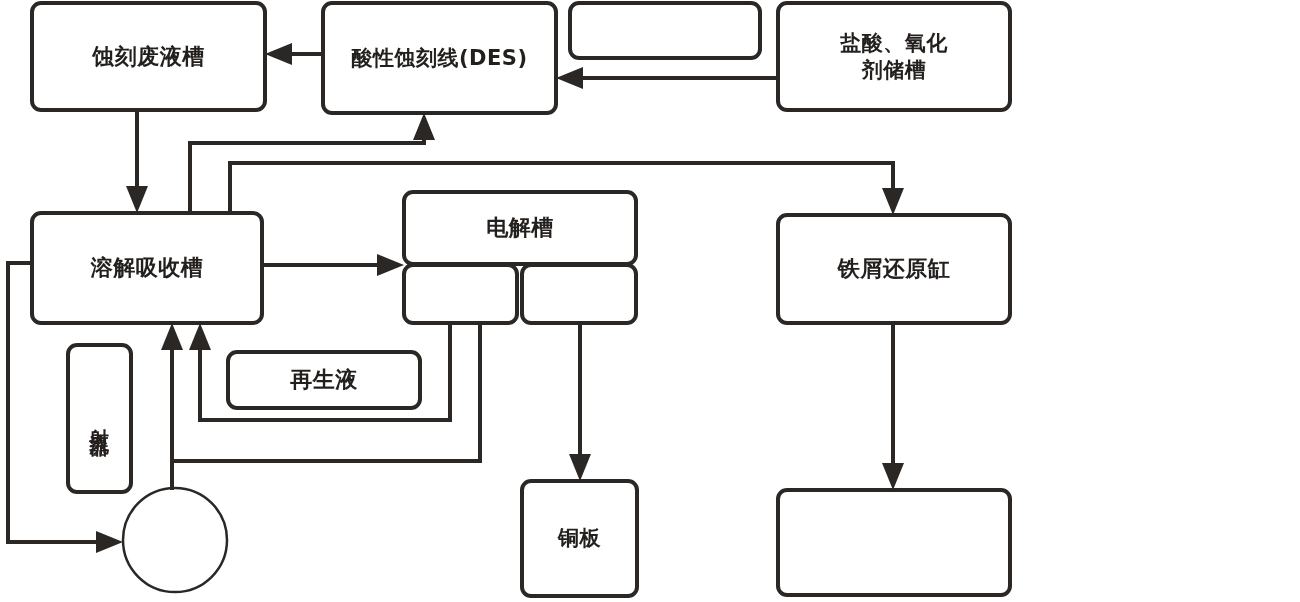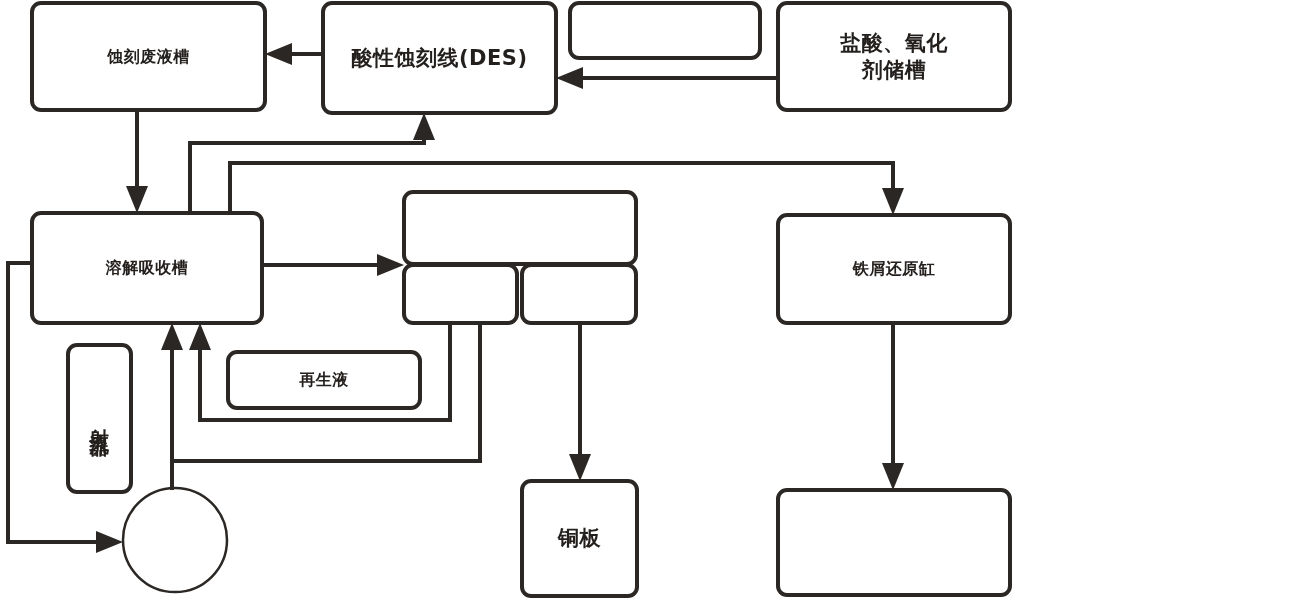--- a/index.html
+++ b/index.html
@@ -56,21 +56,21 @@
     justify-content: center;
     text-align: center;
     font-family: "DejaVu Sans", "Liberation Sans", sans-serif;
     font-weight: bold;
     color: #231f1d;
     letter-spacing: 0.5px;
     line-height: 1.25;
     pointer-events: none;
     user-select: none;
   }
-  .t22 { font-size: 16px; }
+  .t22 { font-size: 22px; }
   .t21 { font-size: 21px; }
   .t20 { font-size: 20px; }
   .vertical-label {
     writing-mode: vertical-rl;
     text-orientation: upright;
     letter-spacing: 4px;
     line-height: 1;
   }
 </style>
 </head>
@@ -148,20 +148,21 @@
   <div class="node-label t22" style="left:32px;  top:3px;   width:233px; height:107px;">蚀刻废液槽</div>
 
   <div class="node-label t21" style="left:323px; top:3px;   width:233px; height:110px;">酸性蚀刻线(DES)</div>
 
 
   <div class="node-label t21" style="left:778px; top:3px;   width:232px; height:107px; white-space:pre-line;">盐酸、氧化
 剂储槽</div>
 
   <div class="node-label t22" style="left:32px;  top:213px; width:230px; height:110px;">溶解吸收槽</div>
 
+  <div class="node-label t22" style="left:404px; top:192px; width:232px; height:72px;">电解槽</div>
 
 
 
   <div class="node-label t22" style="left:778px; top:215px; width:232px; height:108px;">铁屑还原缸</div>
 
   <div class="node-label t20" style="left:68px;  top:345px; width:63px;  height:147px;">
     <span class="vertical-label">射流器</span>
   </div>
 
   <div class="node-label t22" style="left:228px; top:352px; width:192px; height:56px;">再生液</div>

